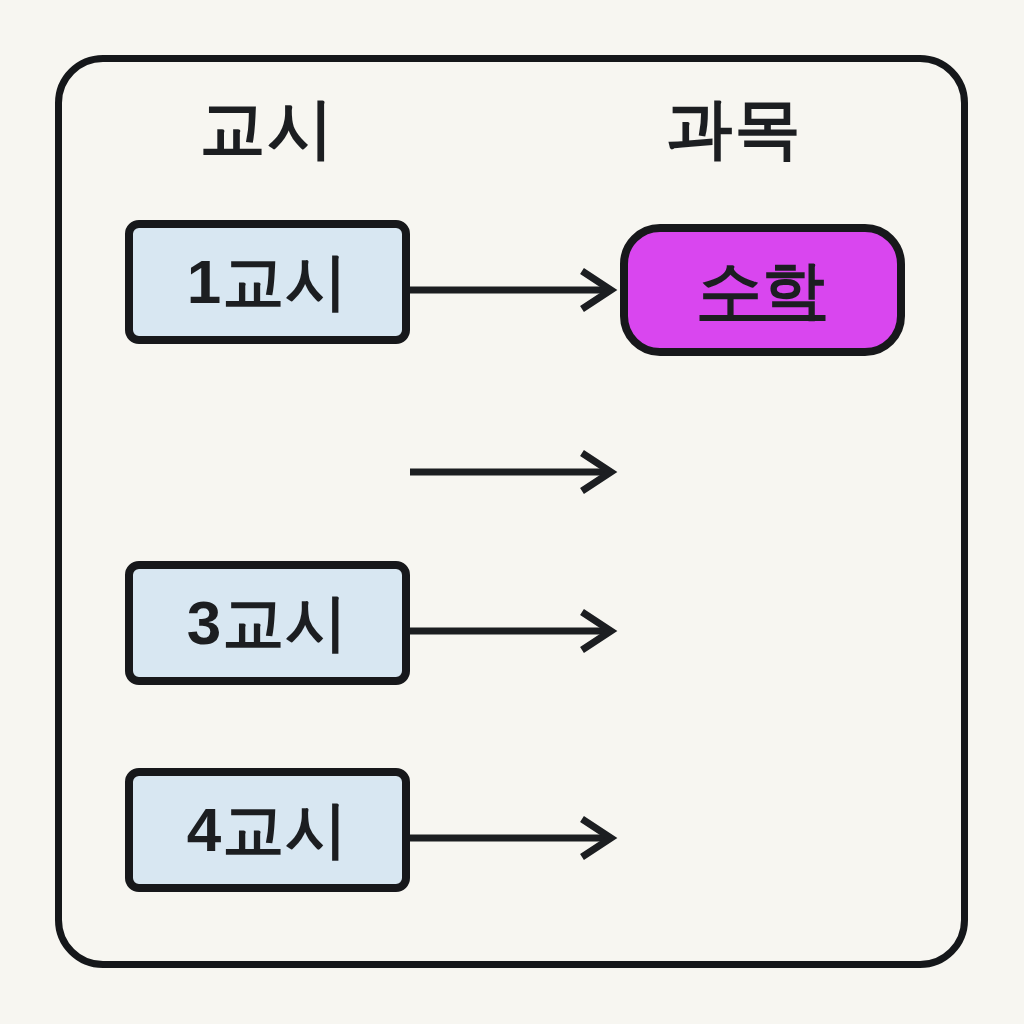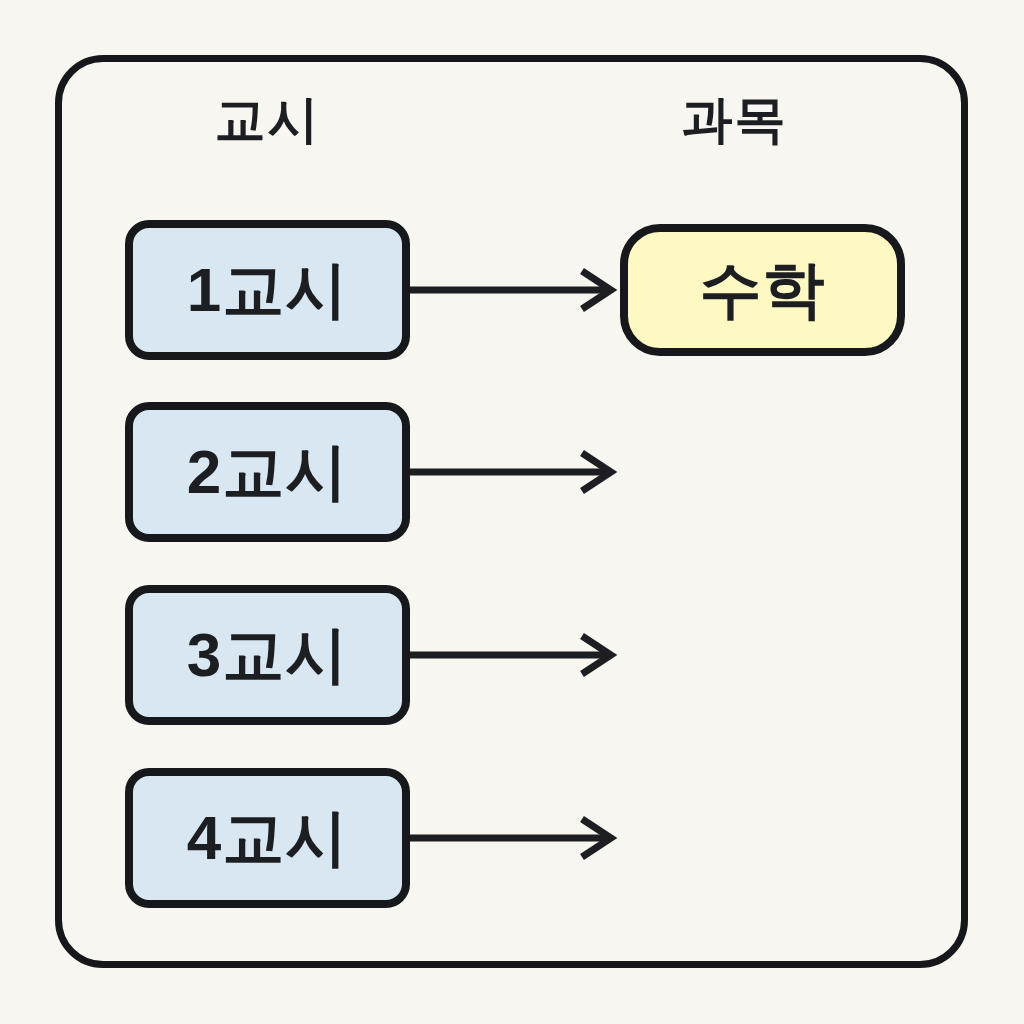--- a/index.html
+++ b/index.html
@@ -28,65 +28,66 @@
     height: 899px;
     border: 7px solid #15171a;
     border-radius: 48px;
     background: transparent;
   }
   .col-header {
     position: absolute;
     top: 92px;
     width: 285px;
     text-align: center;
-    font-size: 51px;
+    font-size: 66px;
     font-weight: 700;
     color: #1c1e21;
     letter-spacing: 2px;
     line-height: 1.1;
   }
   .col-header.left  { left: 125px; }
   .col-header.right { left: 592px; }
   .row {
     position: absolute;
     left: 0;
     width: 1024px;
     height: 140px;
   }
   .row.r0 { top: 220px; }
   .row.r1 { top: 402px; }
-  .row.r2 { top: 585px; }
+  .row.r2 { top: 561px; }
   .row.r3 { top: 768px; }
   .node {
     position: absolute;
     display: flex;
     align-items: center;
     justify-content: center;
     font-size: 62px;
     font-weight: 700;
     color: #1c1e21;
     border: 8px solid #17181b;
     box-sizing: border-box;
     letter-spacing: 1px;
   }
   .node.period {
     left: 125px;
     top: 0;
     width: 285px;
-    height: 140px;
+    height: 124px;
     background: #d8e7f2;
-    border-radius: 24px;
+    border-radius: 14px;
   }
   .node.subject {
     left: 620px;
     top: 4px;
     width: 285px;
     height: 132px;
-    background: #fef9c3;
+    background: #d946ef;
     border-radius: 40px;
+    text-decoration: underline;
   }
   .arrow {
     position: absolute;
     left: 408px;
     top: 46px;
     width: 212px;
     height: 48px;
   }
   .arrow svg { display: block; }
 </style>
@@ -106,21 +107,20 @@
     <div class="arrow">
       <svg width="212" height="48" viewBox="0 0 212 48">
         <line x1="2" y1="24" x2="198" y2="24" stroke="#1c1e21" stroke-width="7"></line>
         <polyline points="174,5 203,24 174,43" fill="none" stroke="#1c1e21" stroke-width="7"></polyline>
       </svg>
     </div>
     <div class="node subject">수학</div>
   </div>
 
   <div class="row r1">
-    <div class="node period">2교시</div>
     <div class="arrow">
       <svg width="212" height="48" viewBox="0 0 212 48">
         <line x1="2" y1="24" x2="198" y2="24" stroke="#1c1e21" stroke-width="7"></line>
         <polyline points="174,5 203,24 174,43" fill="none" stroke="#1c1e21" stroke-width="7"></polyline>
       </svg>
     </div>
   </div>
 
   <div class="row r2">
     <div class="node period">3교시</div>

